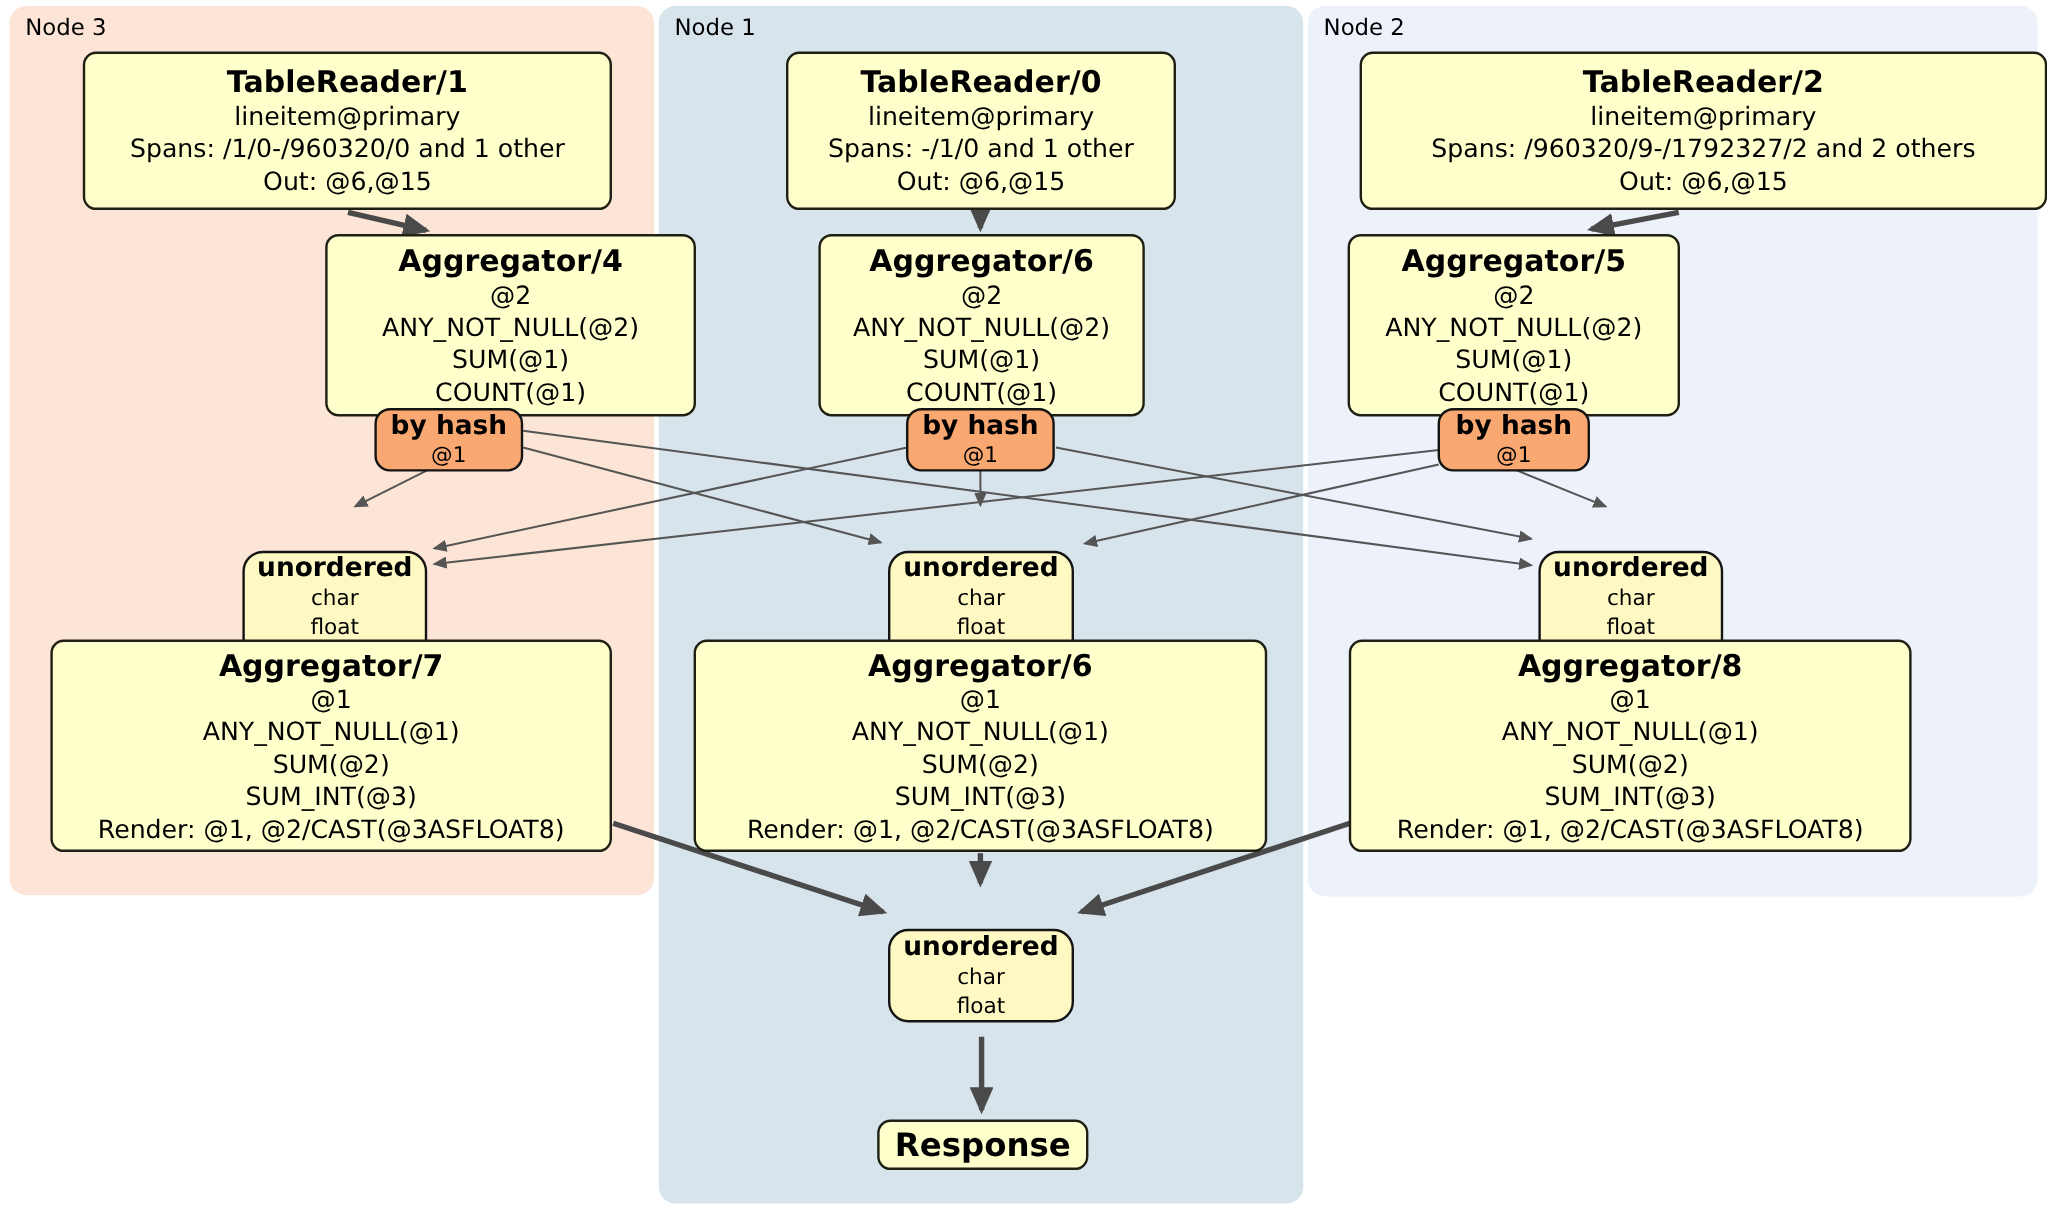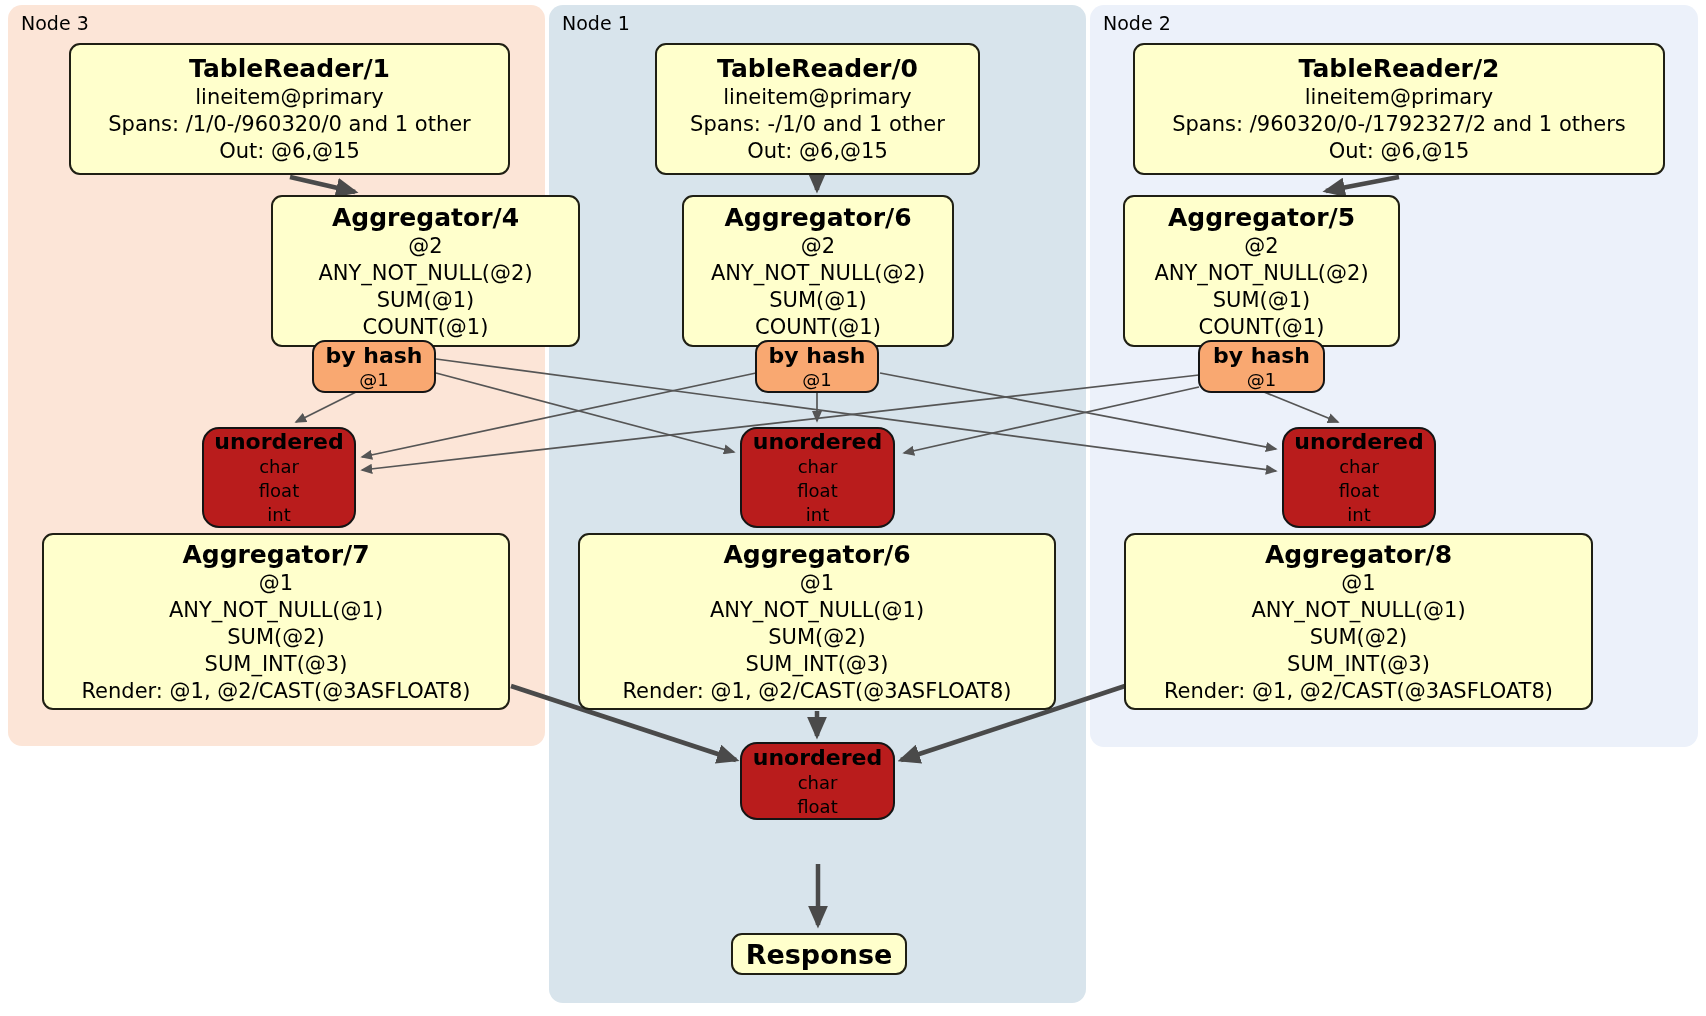--- a/index.html
+++ b/index.html
@@ -14,21 +14,21 @@
     position:absolute;z-index:2;display:flex;flex-direction:column;
     justify-content:center;align-items:center;text-align:right;
     border:2px solid #1f1f14;box-sizing:border-box;
   }
   .proc{background:#ffffcc;border-radius:11px;}
   .proc .title{font-weight:bold;font-size:25px;line-height:31px;white-space:nowrap;}
   .proc .bline{font-size:21px;line-height:27px;white-space:nowrap;}
   .router{background:#f9a871;border-radius:13px;border-color:#141414;}
   .router .title{font-weight:bold;font-size:22px;line-height:26px;}
   .router .bline{font-size:18px;line-height:22px;}
-  .sync{background:#b91c1c;border-radius:17px;border-color:#141414;}
+  .sync{background:#fef9c3;border-radius:17px;border-color:#141414;margin-top:32px;}
   .sync .title{font-weight:bold;font-size:22px;line-height:27px;}
   .sync .bline{font-size:18px;line-height:24px;}
   .term .title{font-weight:bold;font-size:27px;line-height:31px;white-space:nowrap;}
 </style>
 </head>
 <body>
 
 <div id="canvas">
 
   <div class="region" style="left:8px;top:5px;width:537px;height:741px;background:#fce5d7;">
@@ -139,24 +139,24 @@
   </div>
   <div class="box sync" style="left:740px;top:742px;width:155px;height:78px;">
     <div class="title">unordered</div>
     <div class="bline">char</div>
     <div class="bline">float</div>
   </div>
   <div class="box proc term" style="left:731px;top:933px;width:176px;height:42px;">
     <div class="title">Response</div>
   </div>
 
-  <div class="box proc" style="left:1133px;top:43px;width:532px;height:132px;">
+  <div class="box proc" style="left:1133px;top:43px;width:573px;height:132px;">
     <div class="title">TableReader/2</div>
     <div class="bline">lineitem@primary</div>
-    <div class="bline">Spans: /960320/0-/1792327/2 and 1 others</div>
+    <div class="bline">Spans: /960320/9-/1792327/2 and 2 others</div>
     <div class="bline">Out: @6,@15</div>
   </div>
   <div class="box proc" style="left:1123px;top:195px;width:277px;height:152px;">
     <div class="title">Aggregator/5</div>
     <div class="bline">@2</div>
     <div class="bline">ANY_NOT_NULL(@2)</div>
     <div class="bline">SUM(@1)</div>
     <div class="bline">COUNT(@1)</div>
   </div>
   <div class="box router" style="left:1198px;top:340px;width:127px;height:53px;">

